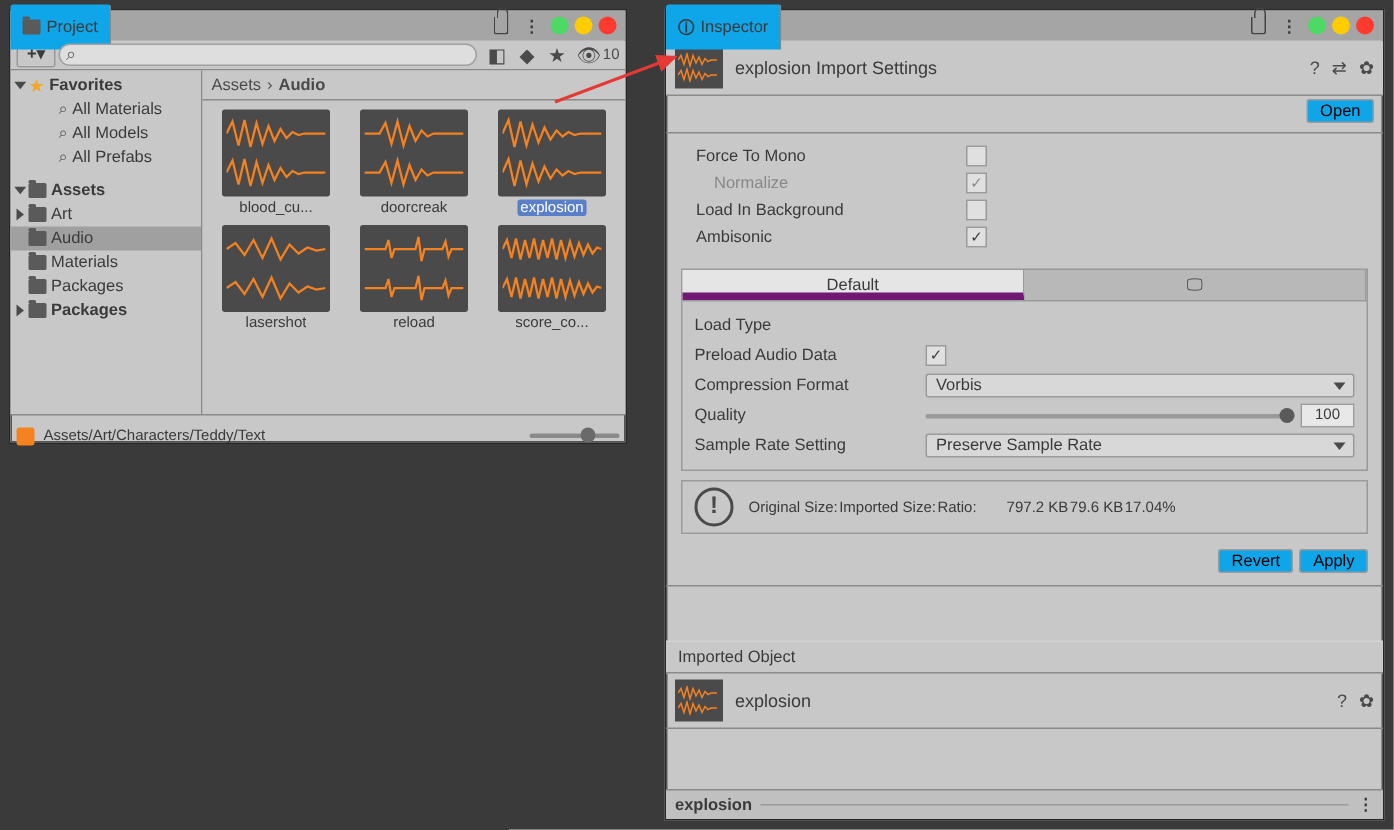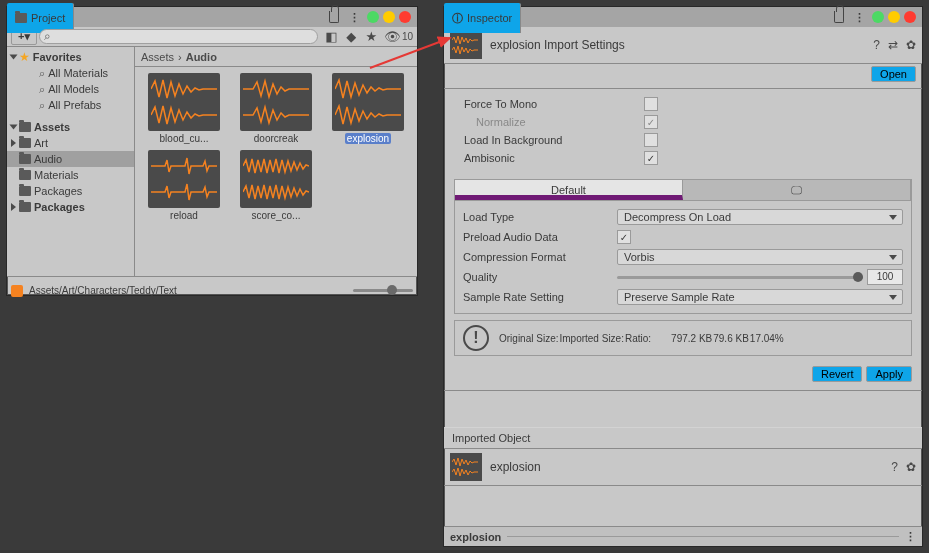--- a/index.html
+++ b/index.html
@@ -217,20 +217,31 @@
               </svg>
               <svg width="66" height="22" viewBox="0 0 66 22">
                 <path d="M0,11 L4,2 L8,20 L12,3 L16,19 L20,5 L24,17 L28,7 L32,15 L36,9 L40,13 L44,10 L48,12 L52,11 L66,11" stroke="#f58220" fill="none" stroke-width="1.5"></path>
               </svg>
             </div>
             <span class="asset-name">explosion</span>
           </div>
           <div class="asset">
             <div class="wave">
               <svg width="66" height="22" viewBox="0 0 66 22">
+                <path d="M0,11 L6,7 L12,15 L18,5 L24,17 L30,4 L36,18 L42,8 L48,14 L54,10 L60,12 L66,11" stroke="#f58220" fill="none" stroke-width="1.5"></path>
+              </svg>
+              <svg width="66" height="22" viewBox="0 0 66 22">
+                <path d="M0,11 L6,7 L12,15 L18,5 L24,17 L30,4 L36,18 L42,8 L48,14 L54,10 L60,12 L66,11" stroke="#f58220" fill="none" stroke-width="1.5"></path>
+              </svg>
+            </div>
+            <span class="asset-name">lasershot</span>
+          </div>
+          <div class="asset">
+            <div class="wave">
+              <svg width="66" height="22" viewBox="0 0 66 22">
                 <path d="M0,11 L14,11 L16,5 L18,17 L20,11 L34,11 L36,3 L38,19 L40,11 L52,11 L54,6 L56,16 L58,11 L66,11" stroke="#f58220" fill="none" stroke-width="1.5"></path>
               </svg>
               <svg width="66" height="22" viewBox="0 0 66 22">
                 <path d="M0,11 L14,11 L16,5 L18,17 L20,11 L34,11 L36,3 L38,19 L40,11 L52,11 L54,6 L56,16 L58,11 L66,11" stroke="#f58220" fill="none" stroke-width="1.5"></path>
               </svg>
             </div>
             <span class="asset-name">reload</span>
           </div>
           <div class="asset">
             <div class="wave">
@@ -308,23 +319,20 @@
   <div class="platform-box">
     <div class="platform-tabs">
       <div class="ptab active">Default</div>
       <div class="ptab inactive">
         <span>🖵</span>
       </div>
     </div>
     <div class="pbody">
       <div class="prow">
         <span class="plabel">Load Type</span>
-        <div class="dropdown">
-            <span>Decompress On Load</span>
-          </div>
       </div>
       <div class="prow">
         <span class="plabel">Preload Audio Data</span>
         <span class="chk">✓</span>
       </div>
       <div class="prow">
         <span class="plabel">Compression Format</span>
         <div class="dropdown">
             <span>Vorbis</span>
           </div>

